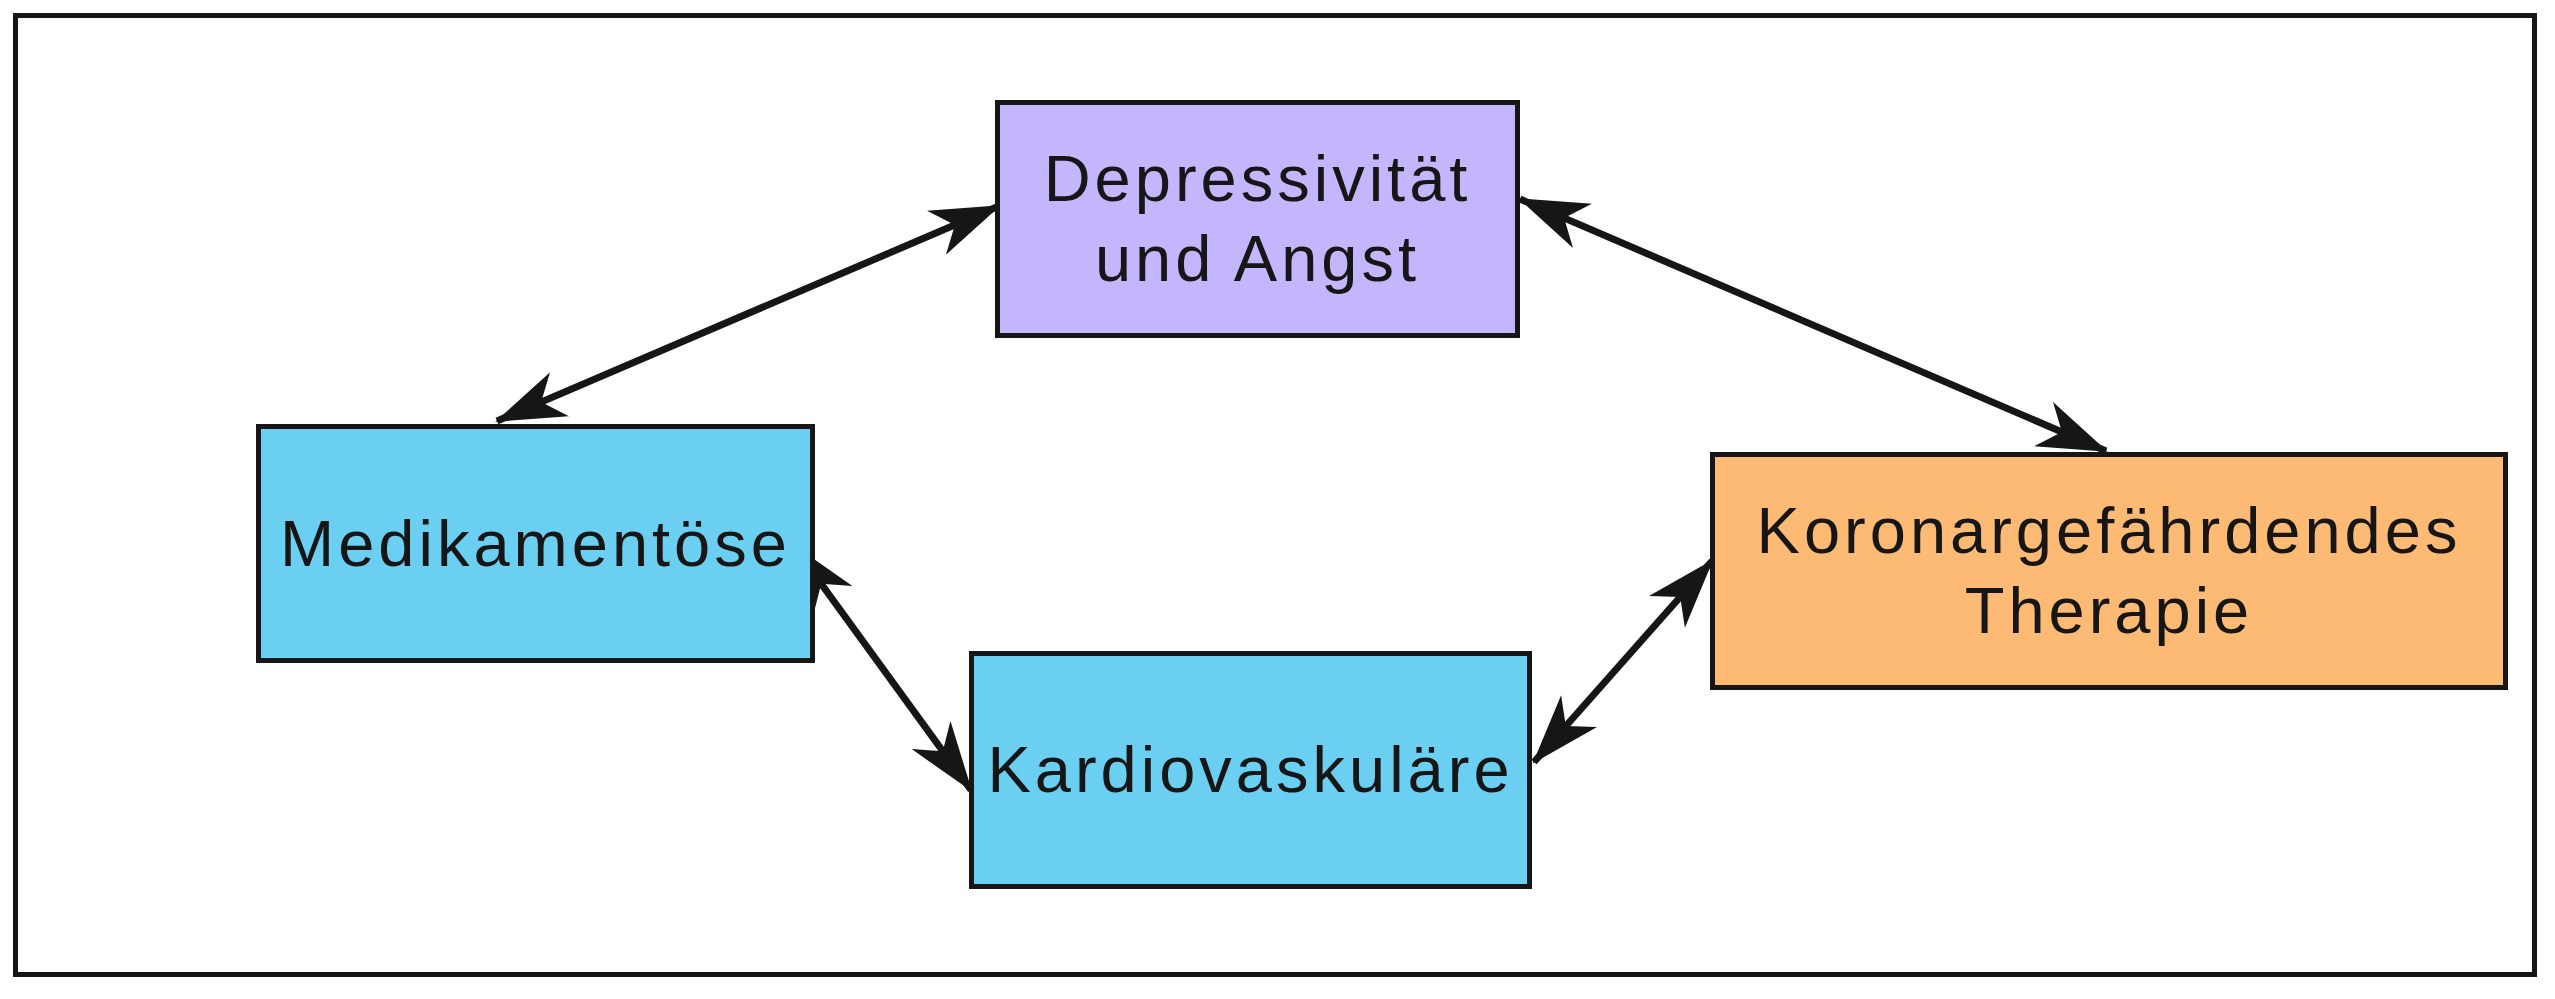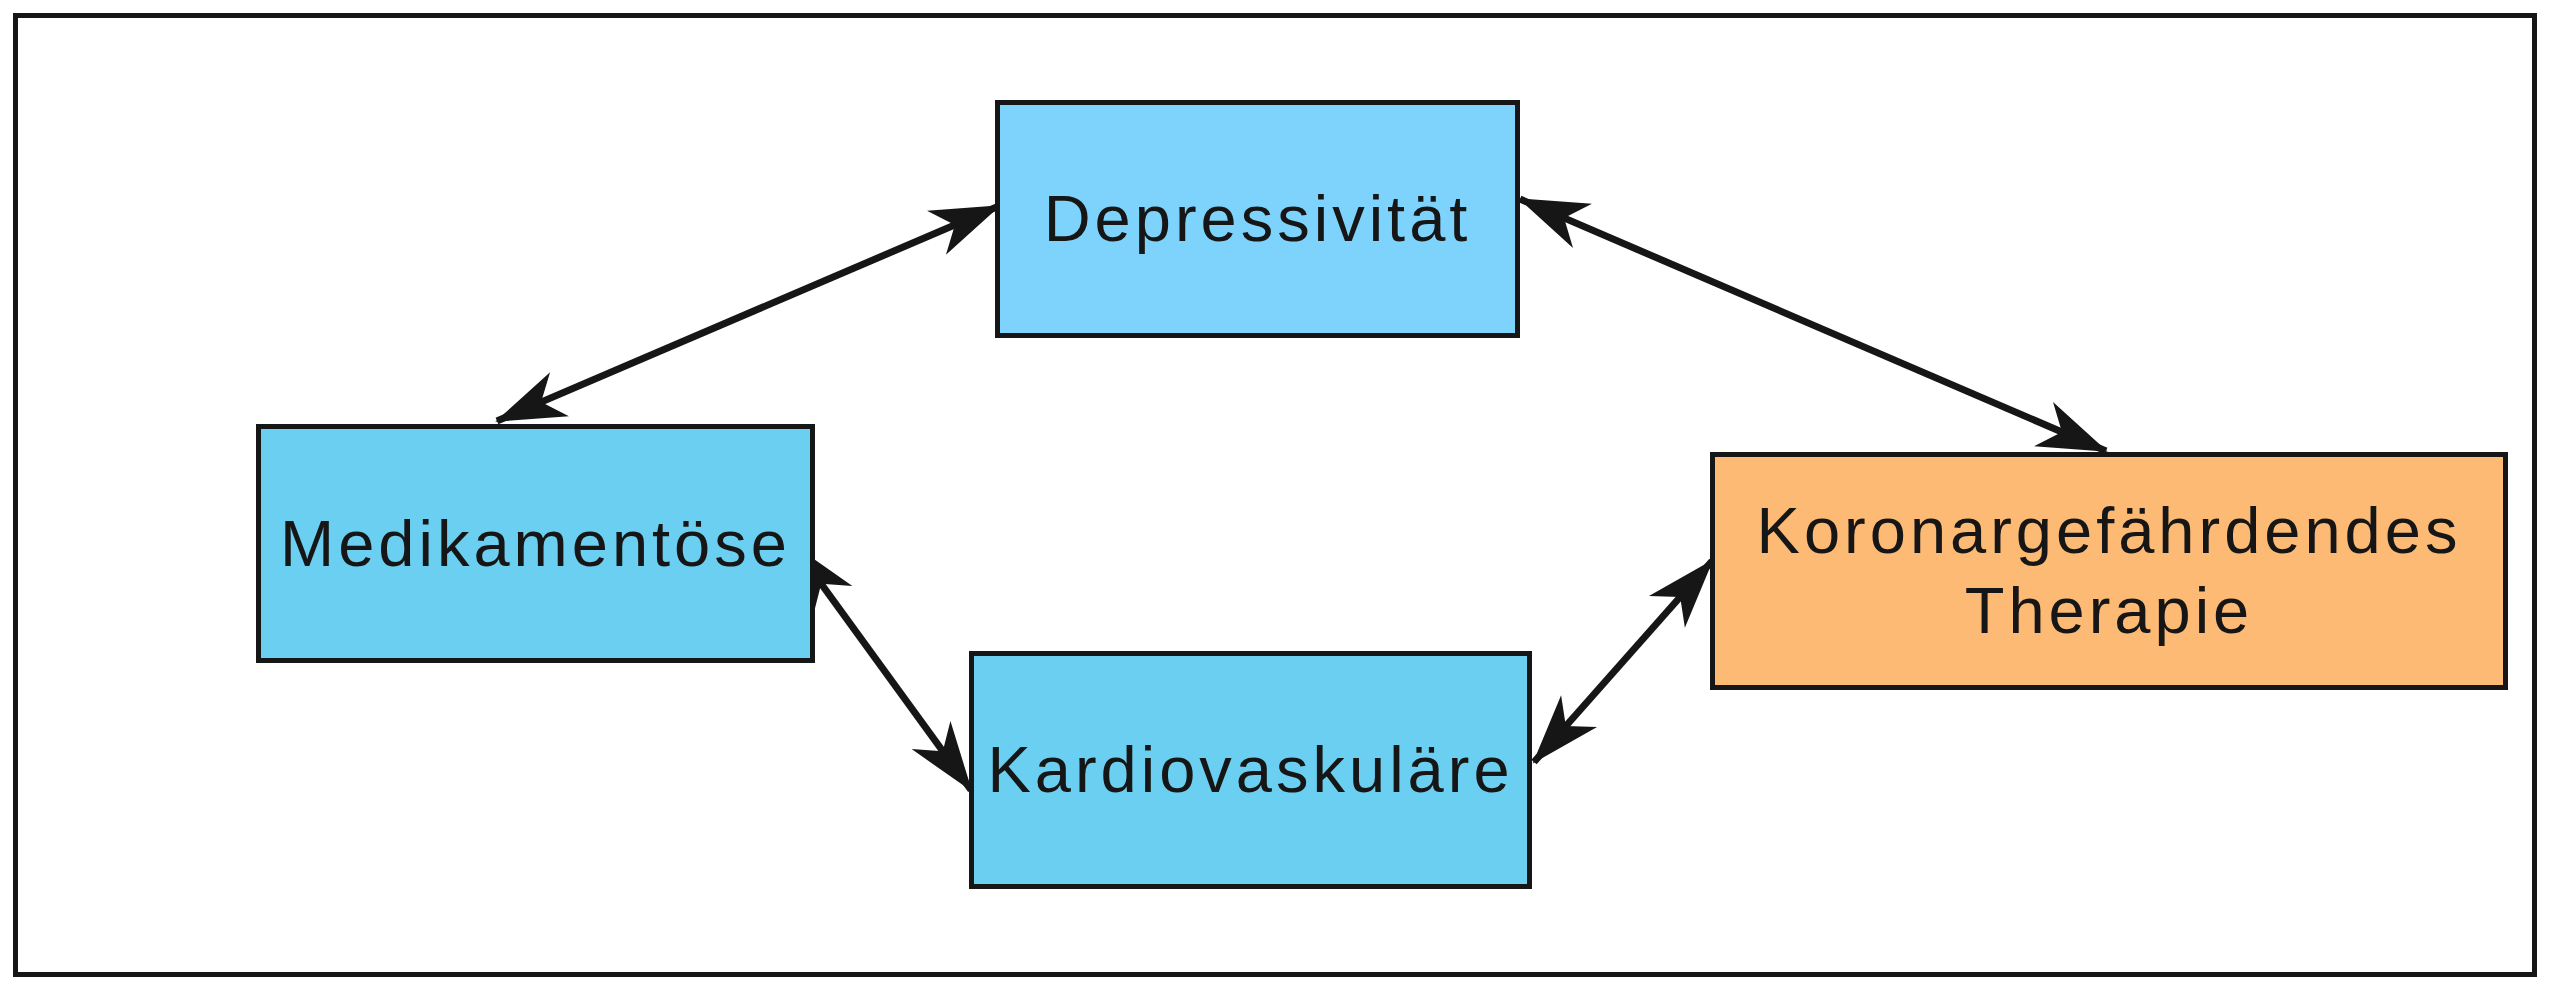--- a/index.html
+++ b/index.html
@@ -72,22 +72,23 @@
       <marker id="ah" markerUnits="userSpaceOnUse" markerWidth="78" markerHeight="54" refX="72" refY="27" orient="auto-start-reverse">
         <path class="arrow-head" d="M74,27 L4,3 L24,27 L4,51 Z" fill="#161616"></path>
       </marker>
     </defs>
     <line class="arrow-line" x1="497" y1="421" x2="999" y2="206" marker-start="url(#ah)" marker-end="url(#ah)" style="stroke: rgb(22, 22, 22);"></line>
     <line class="arrow-line" x1="1520" y1="199" x2="2106" y2="451" marker-start="url(#ah)" marker-end="url(#ah)" style="stroke: rgb(22, 22, 22);"></line>
     <line class="arrow-line" x1="793" y1="545" x2="971" y2="790" marker-start="url(#ah)" marker-end="url(#ah)" style="stroke: rgb(22, 22, 22);"></line>
     <line class="arrow-line" x1="1534" y1="762" x2="1712" y2="561" marker-start="url(#ah)" marker-end="url(#ah)" style="stroke: rgb(22, 22, 22);"></line>
   </svg>
 
-  <div class="node node-depression" style="background: #7dd3fc; border-color: rgb(22, 22, 22);">
+  <div class="node node-depression" style="background: #c4b5fd; border-color: rgb(22, 22, 22);">
     <div>Depressivität</div>
+    <div>und Angst</div>
   </div>
 
   <div class="node node-medication" style="background: rgb(106, 207, 240); border-color: rgb(22, 22, 22); margin-left: 20px;">
     <div>Medikamentöse</div>
   </div>
 
   <div class="node node-coronary" style="background: #fdba74; border-color: rgb(22, 22, 22);">
     <div>Koronargefährdendes</div>
     <div>Therapie</div>
   </div>

